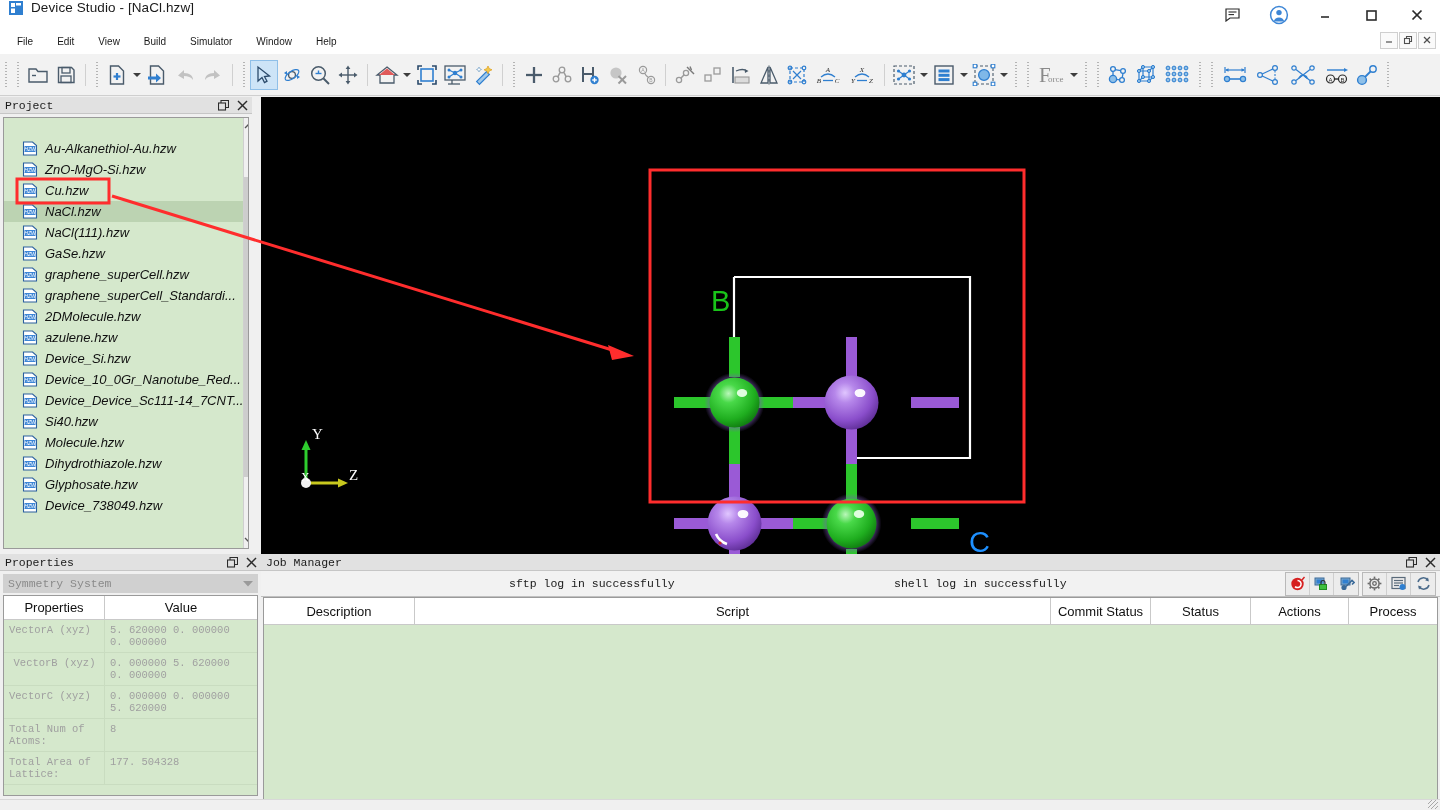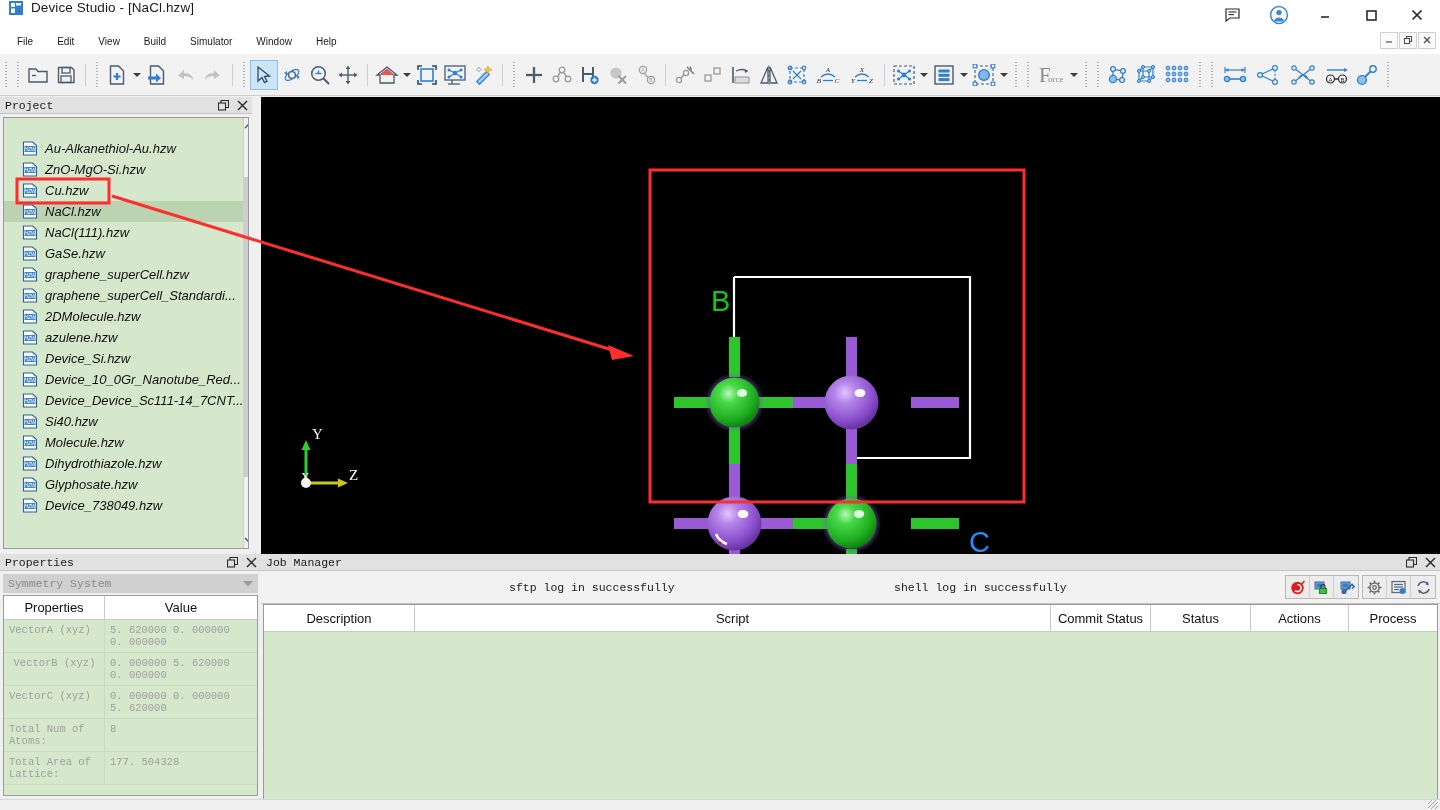--- a/index.html
+++ b/index.html
@@ -180,21 +180,21 @@
     overflow: hidden;
   }
   #viewport svg { display: block; }
 
   
   #jobmanager {
     position: absolute; left: 261px; top: 554px; width: 1179px; height: 248px;
     background: #f0f0f0; display: flex; flex-direction: column;
   }
   .jm-status {
-    height: 33px; background: #f2f2f2;
+    height: 26px; background: #f2f2f2;
     display: flex; align-items: center; position: relative;
     border-bottom: 1px solid #c0c0c0;
   }
   .jm-msg {
     font-family: "Liberation Mono", monospace; font-size: 11.5px; color: #1a1a1a;
     position: absolute; white-space: nowrap;
   }
   .jm-msg.m1 { left: 248px; }
   .jm-msg.m2 { left: 633px; }
   .jm-tools { position: absolute; right: 4px; display: flex; align-items: center; }

